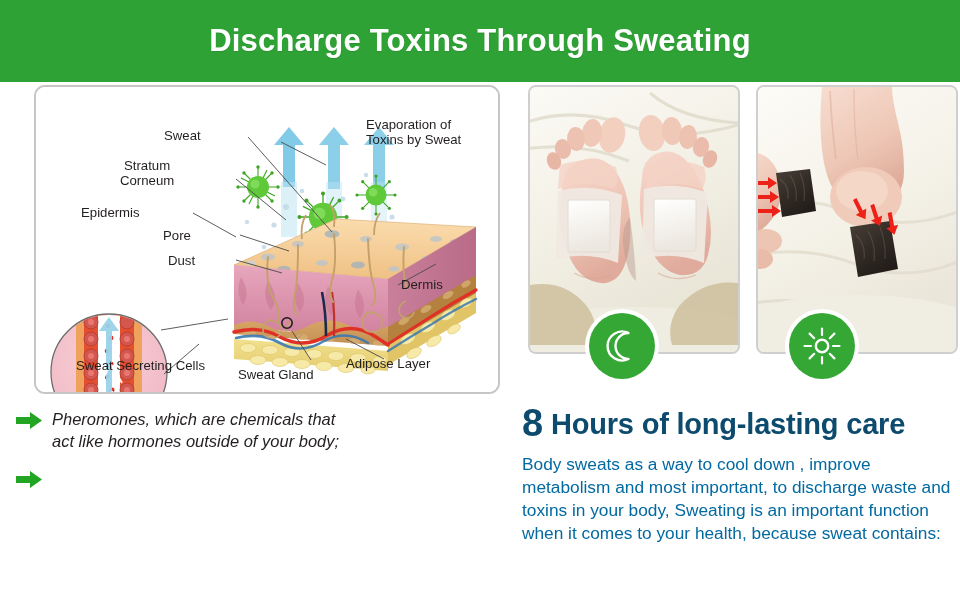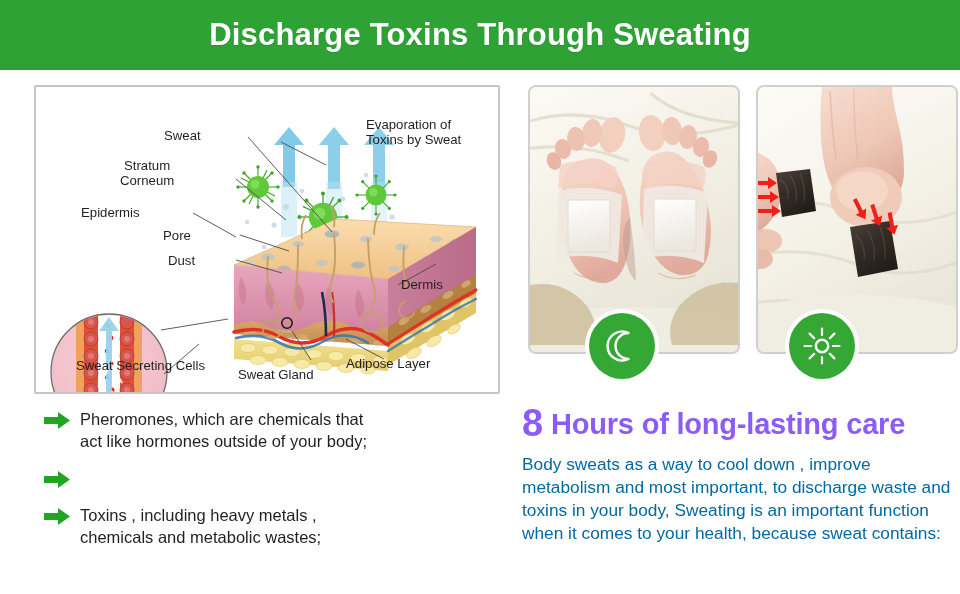--- a/index.html
+++ b/index.html
@@ -14,56 +14,57 @@
     font-family: "Liberation Sans", sans-serif;
     color: #231f20;
     position: relative;
   }
 
   
   .header-bar {
     position: absolute;
     left: 0; top: 0;
     width: 960px;
-    height: 70px;
+    height: 82px;
     background: #2fa236;
     display: flex;
     align-items: center;
     justify-content: center;
   }
   .header-title {
     color: #ffffff;
     font-size: 31px;
     font-weight: bold;
     letter-spacing: 0.2px;
     font-family: "Liberation Sans", sans-serif;
     text-shadow: 0 1px 1px rgba(0,0,0,0.10);
   }
 
   
   .diagram-panel {
     position: absolute;
     left: 34px; top: 85px;
     width: 462px; height: 305px;
     border: 2px solid #c6c6c6;
-    border-radius: 2px;
+    border-radius: 11px;
     background: #ffffff;
     overflow: hidden;
   }
   .diagram-stage {
     position: absolute;
     inset: 0;
   }
   .diagram-svg { display:block; width:100%; height:100%; }
 
   
   .bullets {
     position: absolute;
-    left: 44px; top: 408px;
+    left: 16px; top: 408px;
     width: 475px;
+    font-style: italic;
   }
   .bullet-row {
     display: flex;
     align-items: flex-start;
     margin-bottom: 15px;
   }
   .bullet-arrow {
     flex: 0 0 auto;
     width: 27px; height: 19px;
     margin-top: 3px;
@@ -103,21 +104,21 @@
   .badge-night { left: 589px; top: 313px; }
   .badge-day   { left: 789px; top: 313px; }
 
   
   .right-col {
     position: absolute;
     left: 522px; top: 404px;
     width: 432px;
   }
   .hours-head {
-    color: #8b5cf6;
+    color: #0c4a6e;
     font-weight: bold;
     font-family: "Liberation Sans", sans-serif;
     line-height: 1;
     white-space: nowrap;
     margin-bottom: 11px;
   }
   .hours-num {
     font-size: 38px;
     font-weight: bold;
     vertical-align: -2px;
@@ -499,27 +500,20 @@
     <div class="bullet-text">Pheromones, which are chemicals that
 act like hormones outside of your body;</div>
   </div>
 
   <div class="bullet-row">
     <svg class="bullet-arrow" viewBox="0 0 27 19">
       <path d="M0,6 L14,6 L14,1 L26,9.5 L14,18 L14,13 L0,13 Z" fill="#22a522"></path>
     </svg>
   </div>
 
-  <div class="bullet-row">
-    <svg class="bullet-arrow" viewBox="0 0 27 19">
-      <path d="M0,6 L14,6 L14,1 L26,9.5 L14,18 L14,13 L0,13 Z" fill="#22a522"></path>
-    </svg>
-    <div class="bullet-text">Toxins , including heavy metals ,
-chemicals and metabolic wastes;</div>
-  </div>
 
 </div>
 
 <div class="photo-panel photo-night">
   <svg class="photo-svg" viewBox="0 0 208 265" preserveAspectRatio="xMidYMid slice">
     <defs>
       <linearGradient id="sheetG" x1="0" y1="0" x2="0.4" y2="1">
         <stop offset="0%" stop-color="#fbfaf5"></stop>
           <stop offset="55%" stop-color="#f2efe4"></stop>
           <stop offset="100%" stop-color="#e8e4d6"></stop>

